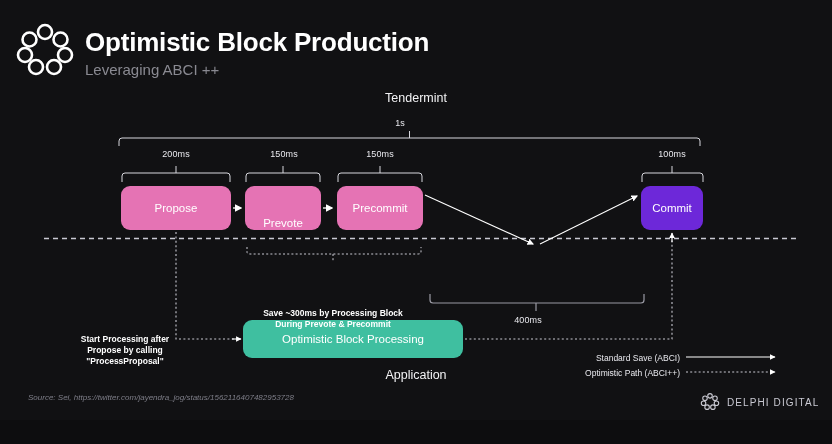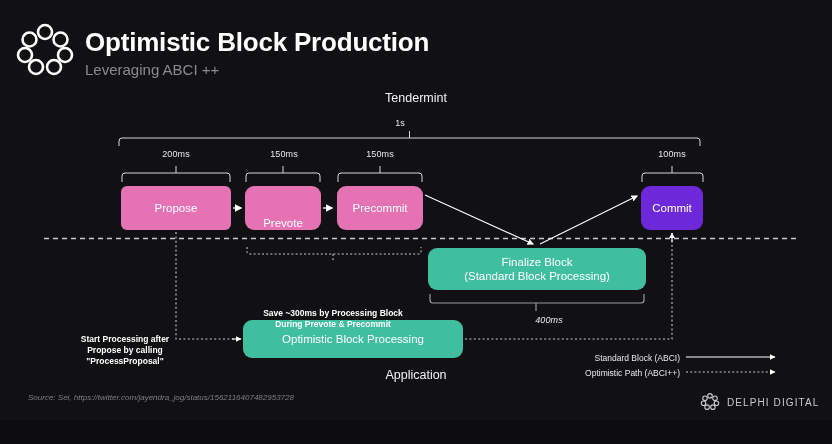--- a/index.html
+++ b/index.html
@@ -33,34 +33,34 @@
 
   
   .tick-label{
     font-size:9px;color:#e9e9ee;text-align:center;white-space:nowrap;letter-spacing:0.1px;
   }
   #t-1s{left:380px;top:118px;width:40px;}
   #t-200{left:141px;top:149px;width:70px;}
   #t-150a{left:252px;top:149px;width:64px;}
   #t-150b{left:348px;top:149px;width:64px;}
   #t-100{left:641px;top:149px;width:62px;}
-  #t-400{left:504px;top:315px;width:90px;font-style:italic;}
+  #t-400{left:483px;top:315px;width:90px;}
 
   
   .pbox{
     border-radius:9px;display:flex;align-items:center;justify-content:center;
     text-align:center;color:#ffffff;box-sizing:border-box;
   }
   .pbox .ptext{font-size:11.5px;line-height:14px;white-space:nowrap;}
   .pbox.two .ptext{white-space:normal;}
   .pink{background:#e573b4;}
   .red{background:#6d28d9;}
   .teal{background:#3fbfa0;}
 
-  #box-propose  {left:121px;top:186px;width:110px;height:44px;border-radius:6px;}
+  #box-propose  {left:121px;top:186px;width:110px;height:44px;}
   #box-prevote  {left:245px;top:186px;width:76px;height:44px;align-items:flex-end;}
   #box-precommit{left:337px;top:186px;width:86px;height:44px;}
   #box-commit   {left:641px;top:186px;width:62px;height:44px;}
   #box-finalize {left:428px;top:248px;width:218px;height:42px;}
   #box-optimistic{left:243px;top:320px;width:220px;height:38px;}
 
   
   .note{
     font-size:8.5px;color:#ffffff;text-align:center;line-height:11px;font-weight:bold;margin-top:40px;
   }
@@ -185,43 +185,37 @@
   <div id="box-prevote" class="abs pbox pink">
     <span class="ptext">Prevote</span>
   </div>
   <div id="box-precommit" class="abs pbox pink">
     <span class="ptext">Precommit</span>
   </div>
   <div id="box-commit" class="abs pbox red">
     <span class="ptext">Commit</span>
   </div>
 
-  <div id="box-finalize" class="abs pbox teal two">
-    <span class="ptext">
-      <span>Finalize Block</span><br>
-      <span>(Standard Block Processing)</span>
-    </span>
-  </div>
 
   <div id="box-optimistic" class="abs pbox teal">
     <span class="ptext">Optimistic Block Processing</span>
   </div>
 
   <div id="note-save" class="abs note">
     <span>Save ~300ms by Processing Block</span><br>
     <span>During Prevote &amp; Precommit</span>
   </div>
 
   <div id="note-start" class="abs note">
     <span>Start Processing after</span><br>
     <span>Propose by calling</span><br>
     <span>"ProcessProposal"</span>
   </div>
 
-  <div id="legend-standard" class="legend-row">Standard Block (ABCI)</div>
+  <div id="legend-standard" class="legend-row">Standard Save (ABCI)</div>
   <div id="legend-optimistic" class="legend-row">Optimistic Path (ABCI++)</div>
 
   <div id="source-text" class="abs">Source: Sei, https://twitter.com/jayendra_jog/status/1562116407482953728</div>
 
   <div id="brand" class="abs">
     <svg width="20" height="20" viewBox="0 0 62 58" xmlns="http://www.w3.org/2000/svg">
       <g fill="none" stroke="#c9c9d2" stroke-width="3.4">
         <circle cx="31" cy="10" r="7"></circle>
         <circle cx="46.5" cy="17.5" r="7"></circle>
         <circle cx="51" cy="33" r="7"></circle>

